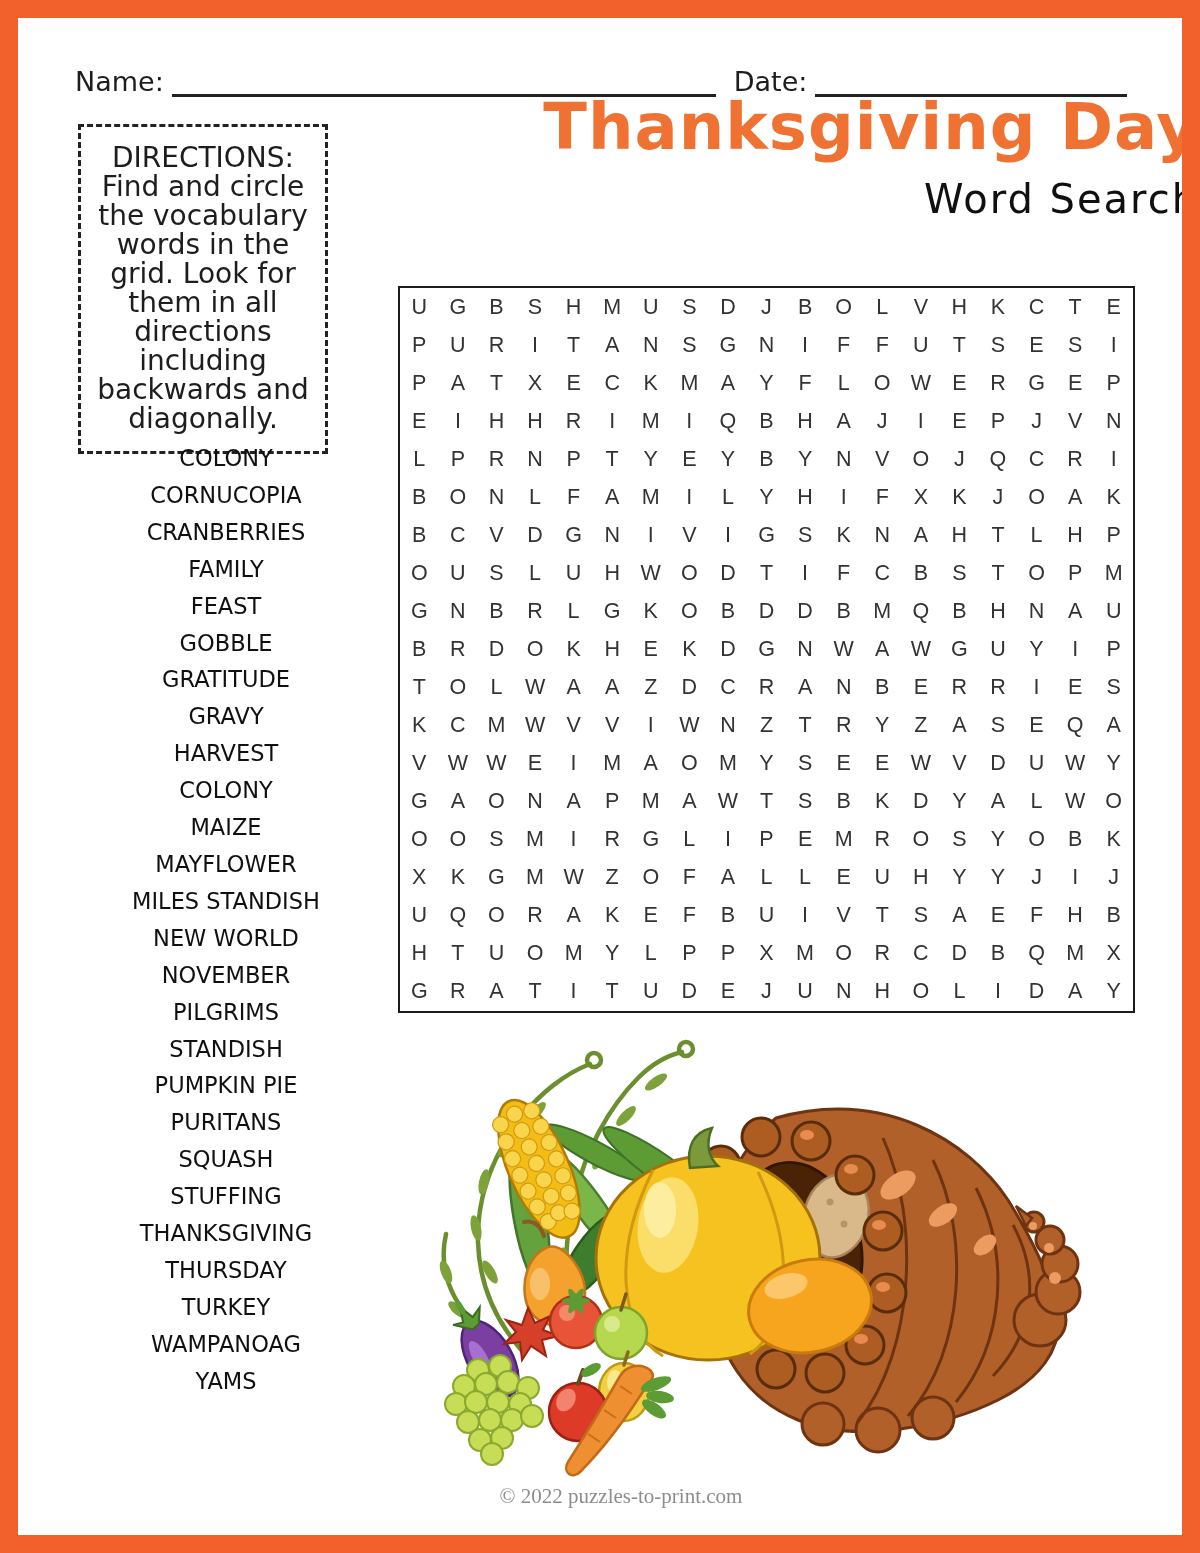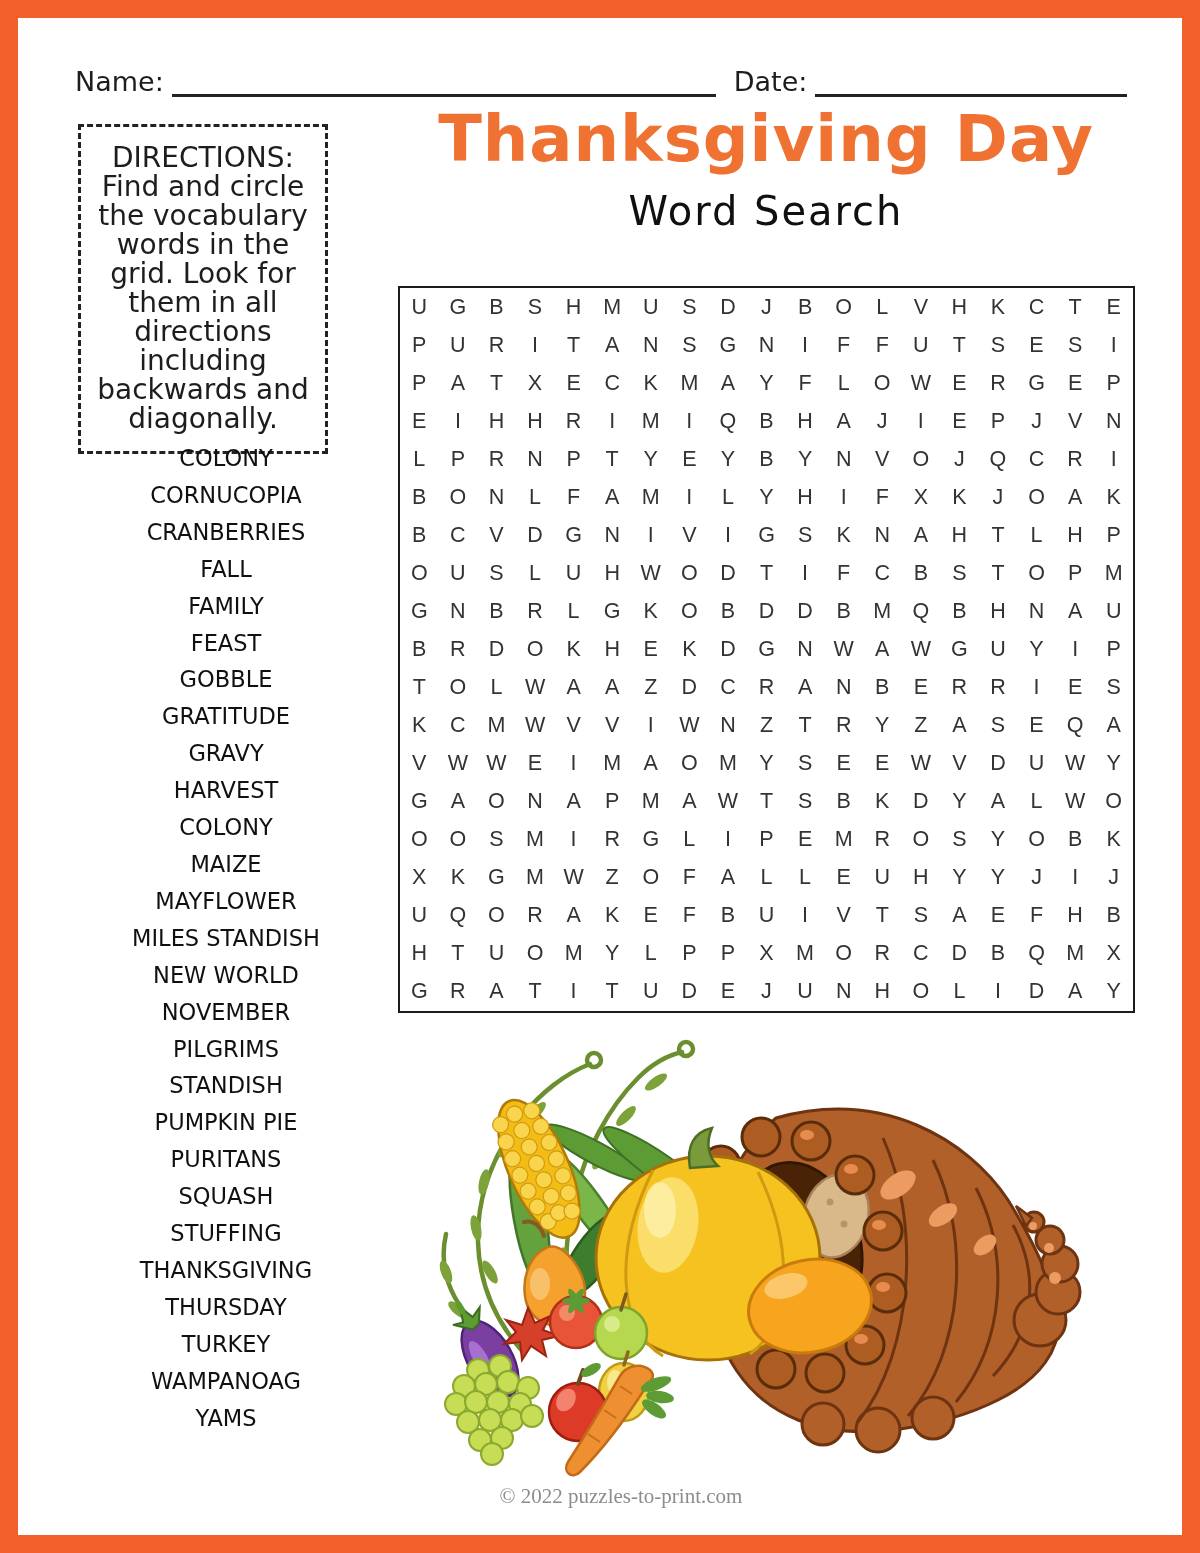--- a/index.html
+++ b/index.html
@@ -19,21 +19,21 @@
   .name-line{width:562px;margin-right:18px;}
   .date-line{width:322px;}
   
   .directions{
     position:absolute;left:78px;top:124px;width:250px;box-sizing:border-box;
     border:3px dashed #222;padding:16px 8px 18px 8px;text-align:center;
     font-size:28px;line-height:29px;
   }
   .directions .hd{margin-bottom:0px;}
   
-  .title-wrap{position:absolute;left:333px;top:104px;width:866px;text-align:center;}
+  .title-wrap{position:absolute;left:333px;top:92px;width:866px;text-align:right;}
   .main-title{
     font-size:64px;font-weight:bold;color:var(--title-orange,#EF7233);
     letter-spacing:1px;line-height:1.1;
   }
   .sub-title{font-size:40px;color:#101010;margin-top:14px;letter-spacing:2px;}
   
   .ws-grid{
     position:absolute;left:398px;top:286px;width:737px;height:727px;box-sizing:border-box;
     border:2px solid #1c1c1c;display:grid;
     grid-template-columns:repeat(19,1fr);grid-template-rows:repeat(19,1fr);
@@ -434,21 +434,20 @@
     <div class="cell">I</div>
     <div class="cell">D</div>
     <div class="cell">A</div>
     <div class="cell">Y</div>
   </div>
 
 <div class="word-list">
     <div class="word">COLONY</div>
     <div class="word">CORNUCOPIA</div>
     <div class="word">CRANBERRIES</div>
-    <div class="word">FALL</div>
     <div class="word">FAMILY</div>
     <div class="word">FEAST</div>
     <div class="word">GOBBLE</div>
     <div class="word">GRATITUDE</div>
     <div class="word">GRAVY</div>
     <div class="word">HARVEST</div>
     <div class="word">COLONY</div>
     <div class="word">MAIZE</div>
     <div class="word">MAYFLOWER</div>
     <div class="word">MILES STANDISH</div>

